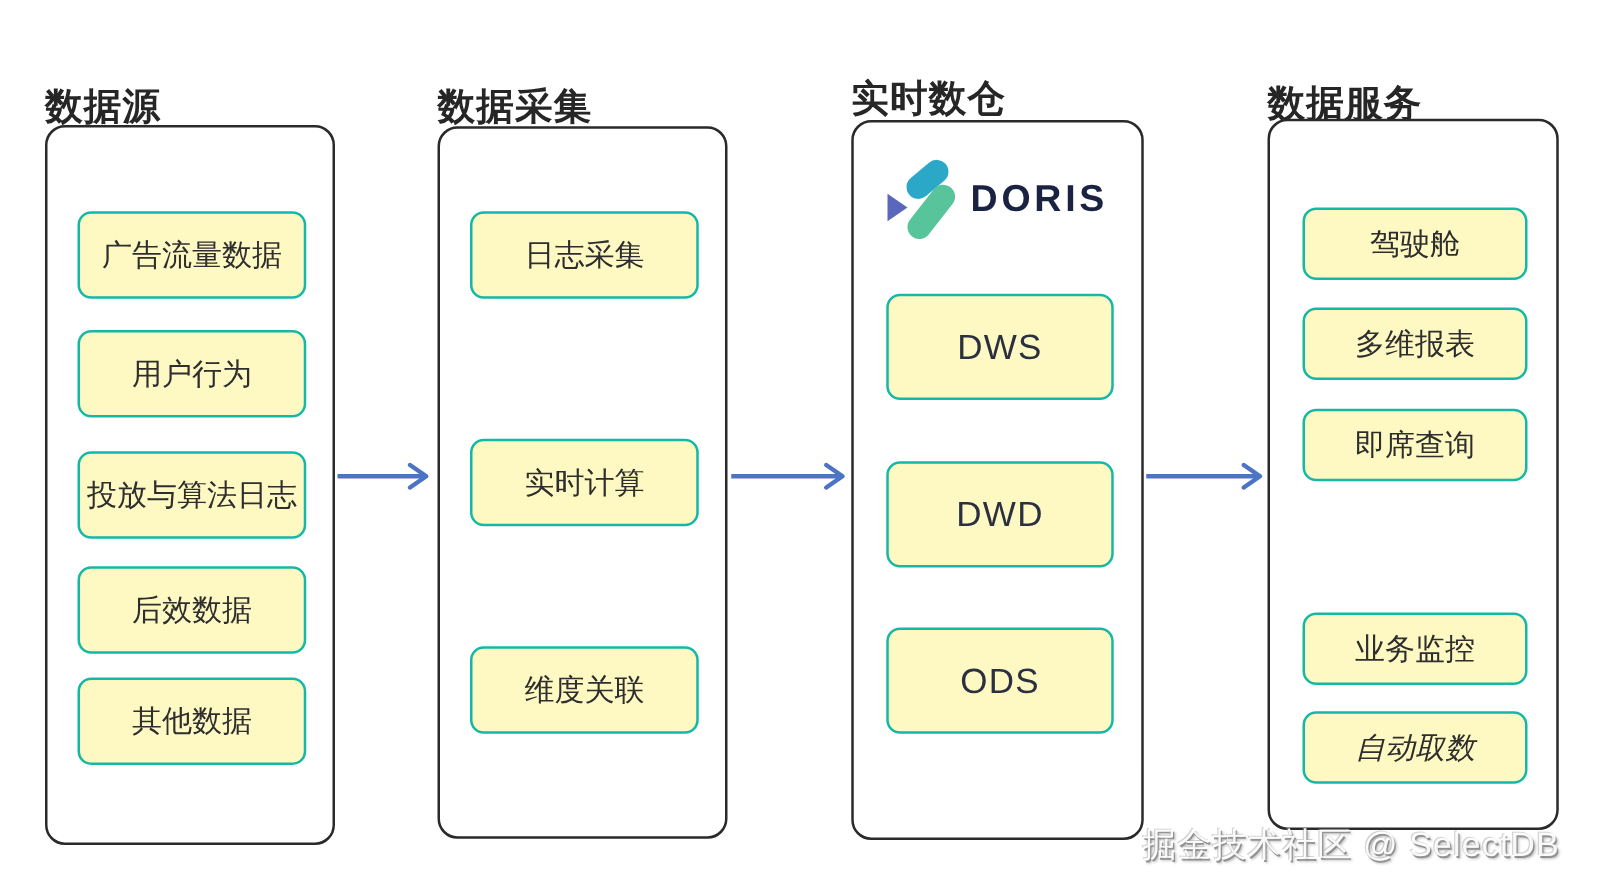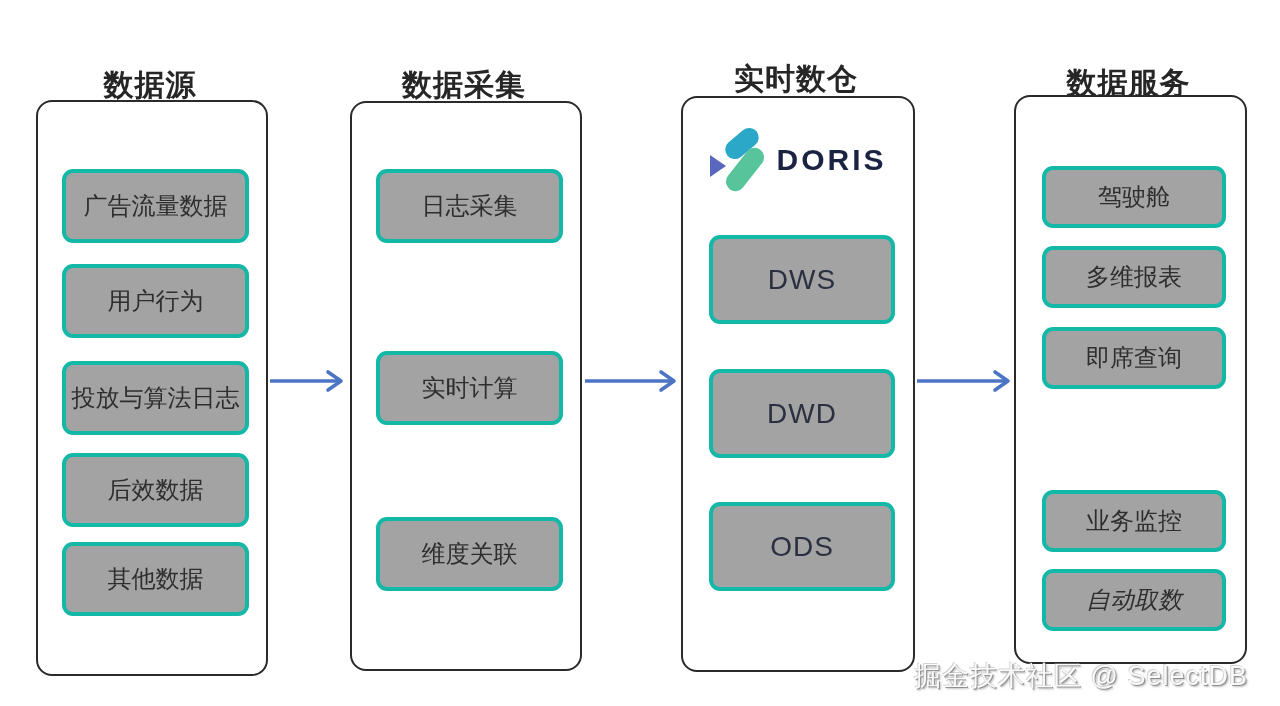--- a/index.html
+++ b/index.html
@@ -2,31 +2,31 @@
 <html><head>
 <meta charset="utf-8">
 <style>
   html,body { margin:0; padding:0; background:#ffffff; }
   .canvas {
     position:relative; width:1280px; height:706px; overflow:hidden;
     background:#ffffff;
     font-family:"Liberation Sans", "DejaVu Sans", sans-serif;
   }
   .col-title {
-    position:absolute; text-align:center;
+    position:absolute; text-align:left;
     font-size:30px; font-weight:600; color:#262626;
     letter-spacing:1px;
   }
   .panel {
     position:absolute; background:#ffffff;
     border:2px solid #2a2a2a; border-radius:16px;
   }
   .node {
     position:absolute; display:flex; align-items:center; justify-content:center;
-    background:#a3a3a3; border:4px solid #14b8a6; border-radius:11px;
+    background:#fef9c3; border:2px solid #14b8a6; border-radius:11px;
     font-size:24px; font-weight:500; color:#2e2e2e;
   }
   .node.sz1 { width:179px; height:66px; }
   .node.sz3 { width:178px; height:81px; font-size:28px; letter-spacing:1px; color:#2b3040; }
   .node.sz4 { width:176px; height:54px; }
   .arrow { position:absolute; }
   .logo-row {
     position:absolute; left:0; top:28px; width:100%; height:68px;
     display:flex; align-items:center; justify-content:center; gap:9px;
   }

